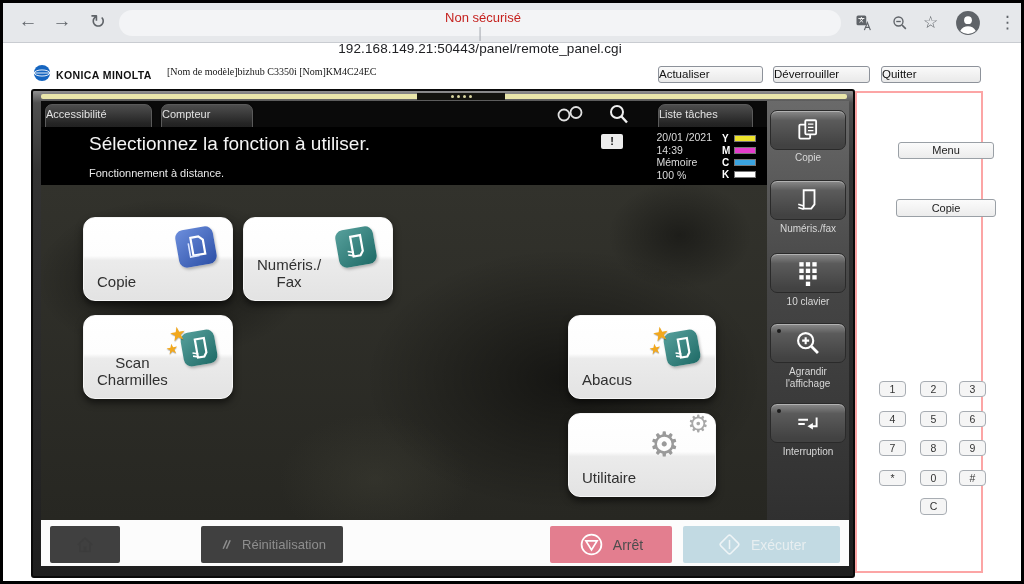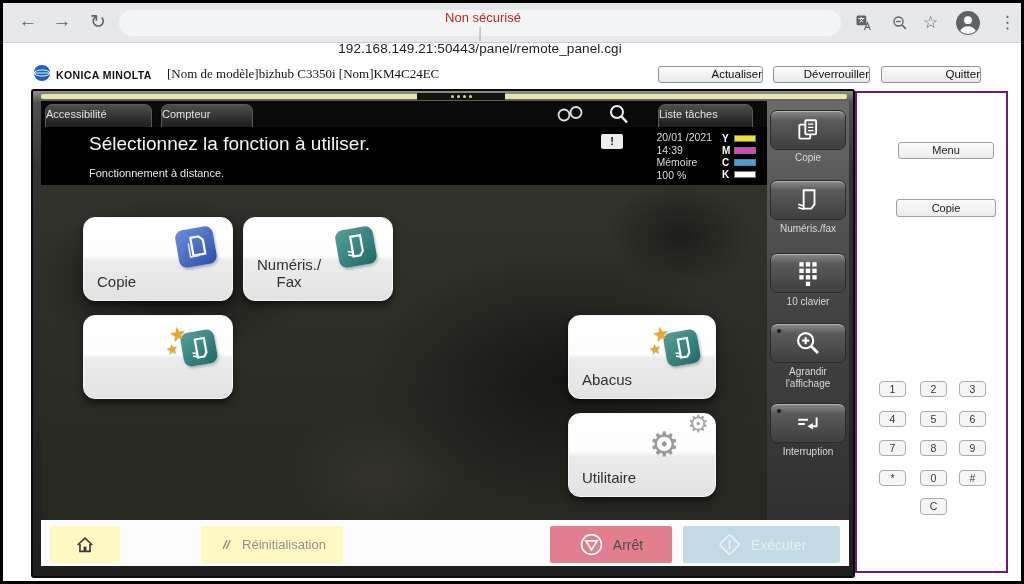--- a/index.html
+++ b/index.html
@@ -20,24 +20,24 @@
   .chrome-ic { position:absolute; top:11px; width:18px; height:18px; }
   .avatar { position:absolute; left:952px; top:7px; width:26px; height:26px; }
   .dots { position:absolute; left:996px; top:9px; font-size:17px; color:#5f6368; }
   .star-glyph { position:absolute; left:920px; top:9px; font-size:17px; color:#5f6368; }
 
   
   .brand-logo { position:absolute; left:30px; top:61px; width:18px; height:18px; }
   .brand-name { position:absolute; left:53px; top:66px; font-size:10.5px; font-weight:bold;
                 color:#111; letter-spacing:.4px; }
   .device-info { position:absolute; left:164px; top:63px; font-family:"Liberation Serif", serif;
-                 font-size:13px; color:#141414; }
+                 font-size:10px; color:#141414; }
   .hdr-btn { position:absolute; top:63px; height:17px; background:linear-gradient(#fafafa,#e9e9e9);
              border:1px solid #8d929a; border-radius:3px; font-size:11.5px; color:#111;
-             text-align:right; line-height:15px; }
+             text-align:left; line-height:15px; }
 
   
   .lcd-bezel { position:absolute; left:28px; top:86px; width:824px; height:489px;
                background:linear-gradient(180deg,#8f8f8f,#505050 12px,#333 80px,#1f1f1f);
                border:2px solid #0a0a0a; border-radius:3px; }
   .top-strip { position:absolute; left:8px; top:3px; width:806px; height:5px; background:#e9e6aa;
                border-radius:2px; }
   .strip-notch { position:absolute; left:376px; top:-1px; width:88px; height:7px; background:#14140f;
                  display:flex; align-items:center; justify-content:center; gap:3px; }
   .strip-notch i { width:3px; height:3px; background:#d8d5a0; border-radius:50%; }
@@ -100,27 +100,27 @@
               display:flex; align-items:center; justify-content:center; }
   .side-label { position:absolute; width:100%; text-align:center; font-size:10px; color:#d8d8d8;
                 line-height:12px; }
   .led { position:absolute; left:6px; top:5px; width:4px; height:4px; border-radius:50%;
          background:#1c1c1c; }
 
   
   .bottom-bar { position:absolute; left:8px; top:429px; width:808px; height:46px; background:#fcfcfc; }
   .bb-btn { position:absolute; top:6px; height:37px; display:flex; align-items:center;
             justify-content:center; gap:9px; border-radius:2px; }
-  .bb-gray { background:#fef9c3; color:#8e8e8e; font-size:13px; }
+  .bb-gray { background:#404040; color:#8e8e8e; font-size:13px; }
   .bb-stop { background:#e37e8f; color:#4d4d4d; font-size:14px; }
   .bb-exec { background:#c2dae3; color:#e7eef0; font-size:14px; }
 
   
-  .right-panel { position:absolute; left:852px; top:88px; width:153px; height:482px; background:#fff;
-                 border:2px solid #701a75; }
+  .right-panel { position:absolute; left:852px; top:88px; width:128px; height:482px; background:#fff;
+                 border:2px solid #fca5a5; }
   .rp-btn { position:absolute; background:linear-gradient(#fbfbfb,#ececec); border:1px solid #9aa0a6;
             border-radius:3px; font-size:11px; color:#222; text-align:center; }
   .kp-key { position:absolute; width:27px; height:16px; background:#f5f5f5; border:1px solid #a8adb3;
             border-radius:4px; font-size:10.5px; color:#333; text-align:center; line-height:14px; }
 </style>
 </head>
 <body>
 
 <div class="stage">
 
@@ -261,20 +261,24 @@
         <div class="fn-icon">
           <div class="tile tile-teal" style="width:34px;height:34px;left:10px;top:8px">
             <svg width="22" height="24" viewBox="0 0 24 26">
               <path d="M8 2h10v16l-3 4H8z" fill="none" stroke="#fff" stroke-width="2.4"></path>
               <path d="M3 16l6 2M3 19.5l6 2" stroke="#fff" stroke-width="1.8"></path>
             </svg>
             <span class="app-star1">★</span>
             <span class="app-star2">★</span>
           </div>
         </div>
+        <div class="fn-label">
+          <span>Scan</span>
+            <span>Charmilles</span>
+        </div>
       </div>
 
       <div class="fn-btn" style="left:527px;top:214px;width:148px">
         <div class="fn-icon">
           <div class="tile tile-teal" style="width:34px;height:34px;left:10px;top:8px">
             <svg width="22" height="24" viewBox="0 0 24 26">
               <path d="M8 2h10v16l-3 4H8z" fill="none" stroke="#fff" stroke-width="2.4"></path>
               <path d="M3 16l6 2M3 19.5l6 2" stroke="#fff" stroke-width="1.8"></path>
             </svg>
             <span class="app-star1">★</span>

